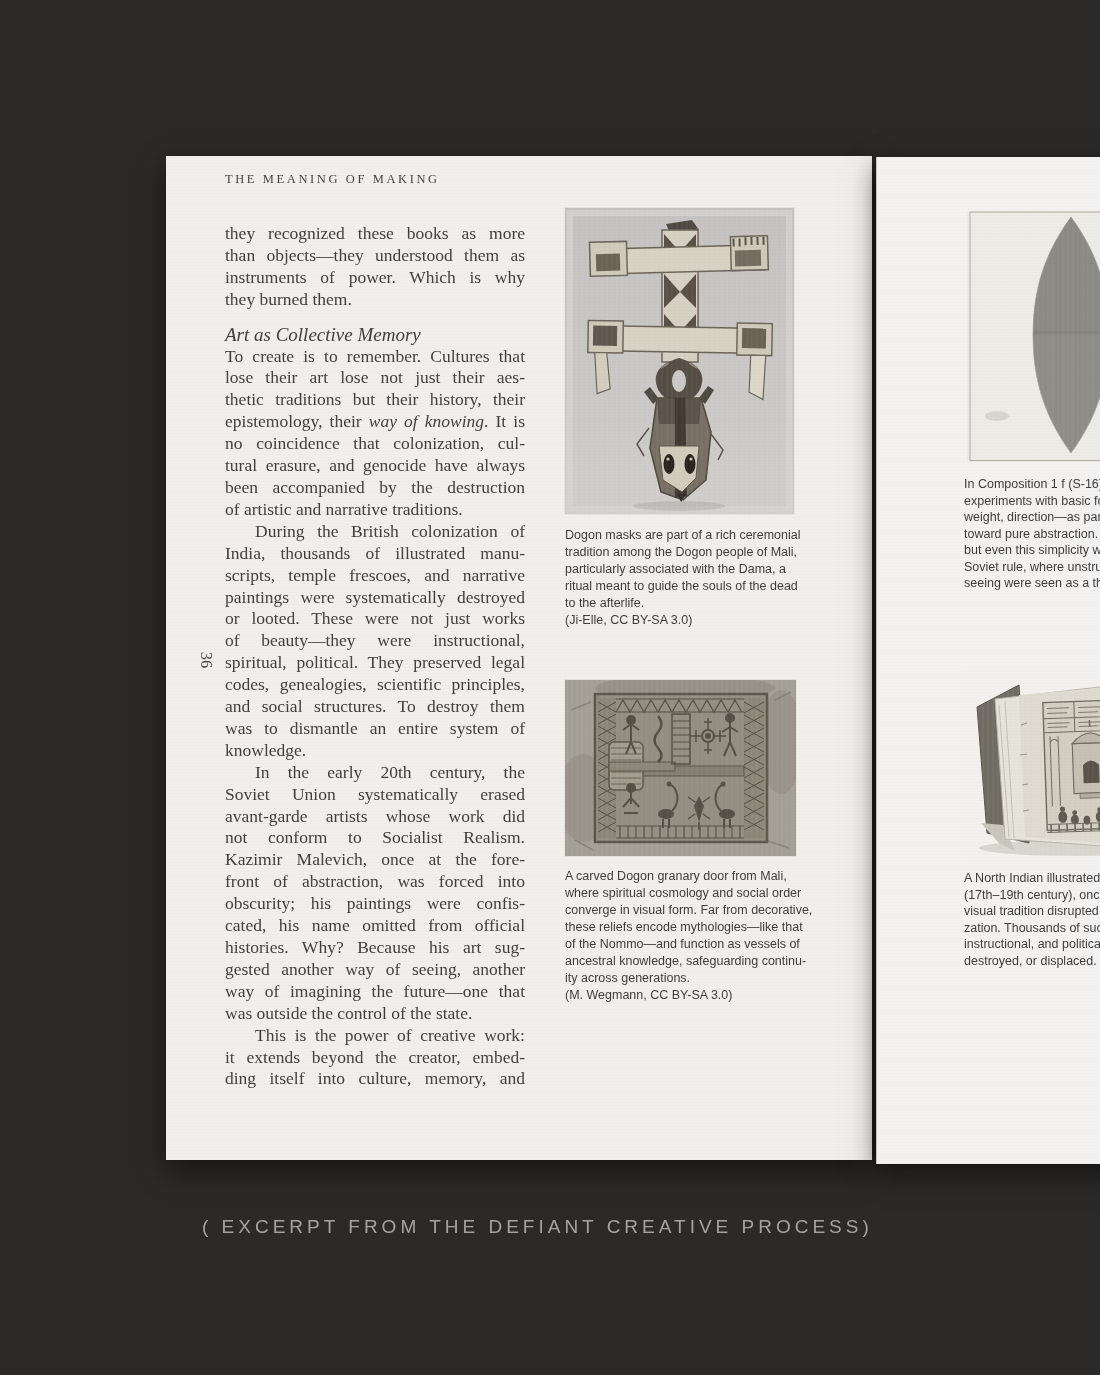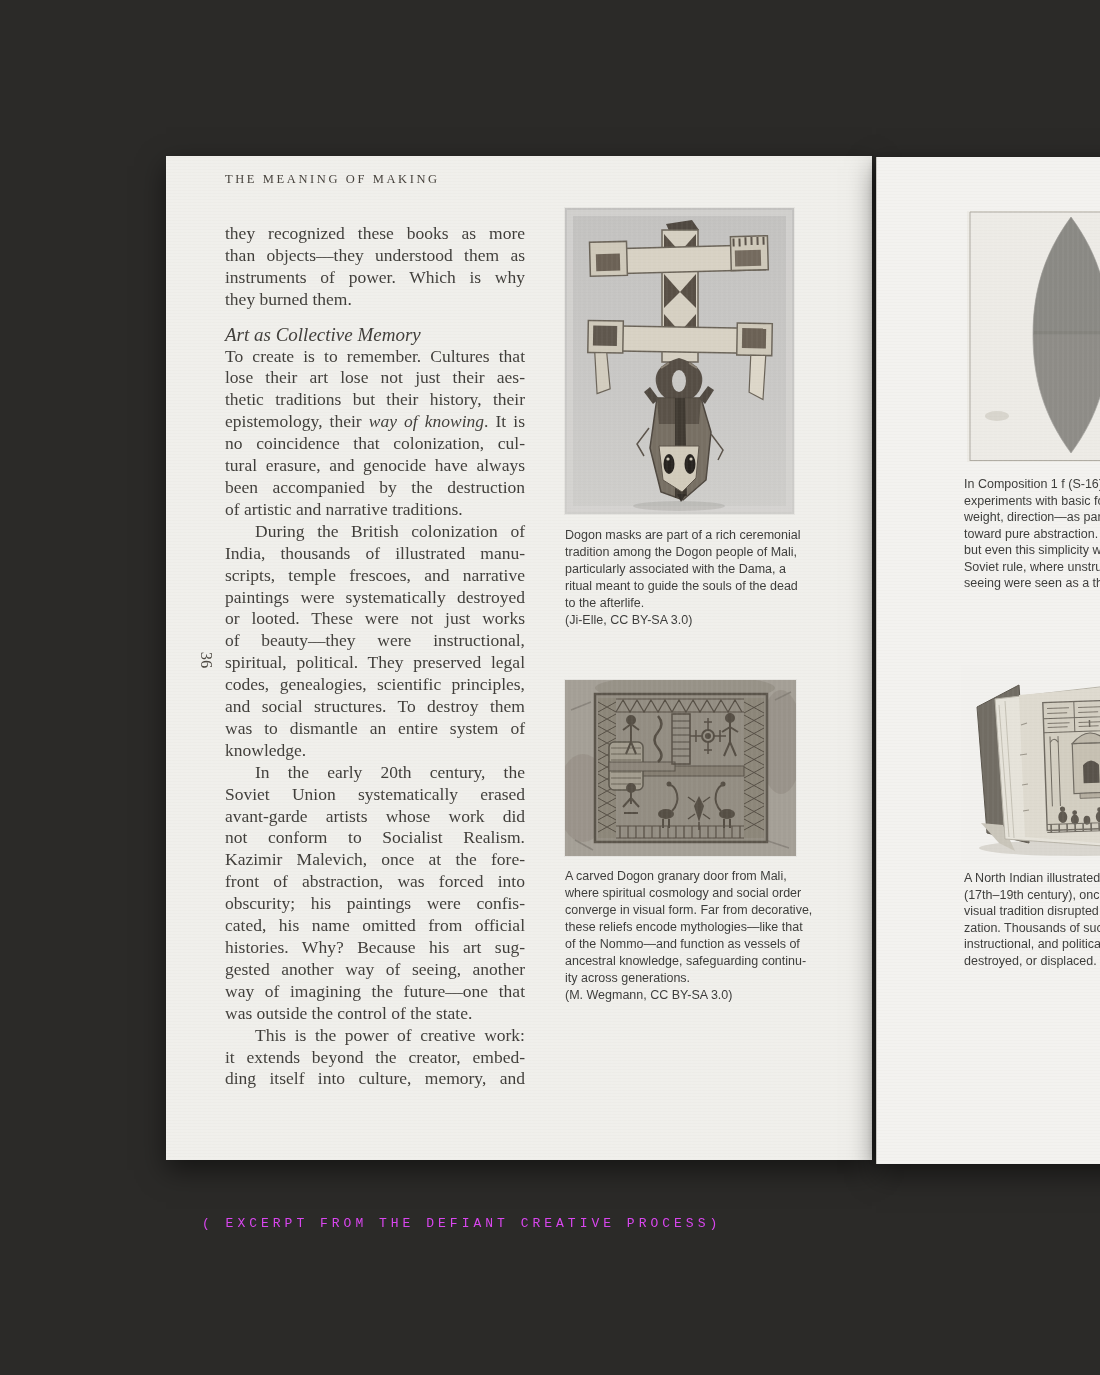--- a/index.html
+++ b/index.html
@@ -63,22 +63,22 @@
   .cap-1 { left:399px; top:371px; }
   .cap-2 { left:399px; top:712px; }
 
   .fig-drawing { left:90px; top:54px; width:200px; height:251px; }
   .fig-book { left:84px; top:508px; width:215px; height:198px; }
   .r-cap-1 { left:87px; top:319px; line-height:16.5px; }
   .r-cap-2 { left:87px; top:713px; line-height:16.5px; }
 
   .footer-caption {
     position:absolute; left:202px; top:1216px;
-    font-family:Liberation Mono, monospace;
-    font-size:13px; letter-spacing:4px; color:#d946ef;
+    font-family:Liberation Sans, sans-serif;
+    font-size:19px; letter-spacing:4px; color:#a3a3a3;
     white-space:pre;
   }
 </style>
 </head>
 <body>
 
 <section class="page page-left">
   <div class="running-header">THE MEANING OF MAKING</div>
   <div class="page-number">36</div>
 

